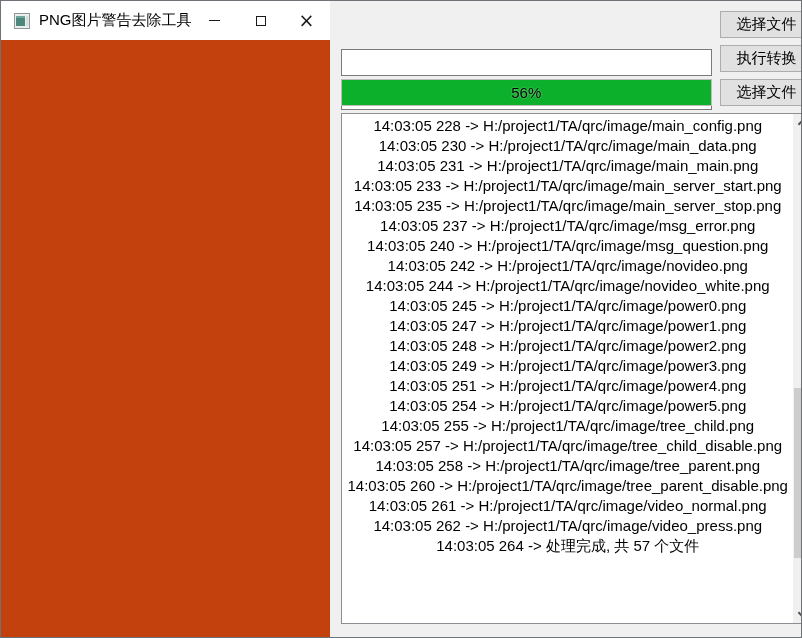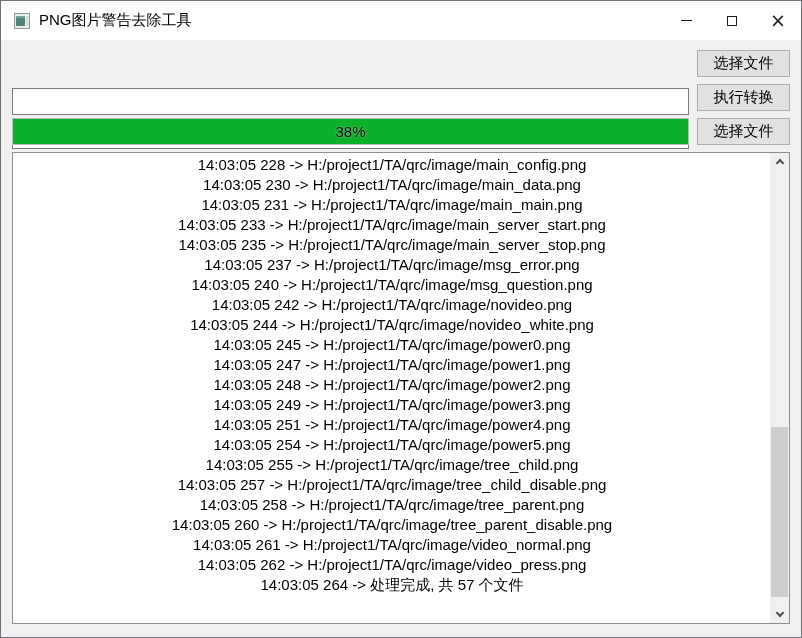--- a/index.html
+++ b/index.html
@@ -2,22 +2,22 @@
 <html><head>
 <meta charset="utf-8">
 <style>
   * { box-sizing: border-box; margin: 0; padding: 0; }
   html, body { background: #ffffff; }
   body { font-family: "Liberation Sans", sans-serif; }
 
   .window {
     width: 802px; height: 638px;
     border: 1px solid #6e7277;
-    background: #f9a8d4;
-    display: flex; flex-direction: column;
+    background: #c2410c;
+    display: flex; flex-direction: row;
     overflow: hidden;
   }
 
   
   .titlebar {
     height: 39px; flex: none;
     background: #ffffff;
     display: flex; align-items: center;
     padding-left: 13px;
   }
@@ -134,21 +134,21 @@
     </div>
 
     <div class="row">
       <input class="textfield" type="text" value="H:/project1/TA/qrc/image" style="">
       <button class="btn">执行转换</button>
     </div>
 
     <div class="row">
       <div class="progress">
         <div class="progress-fill" style="width: 100%; background: rgb(12, 176, 42);"></div>
-        <div class="progress-text">38%</div>
+        <div class="progress-text">56%</div>
       </div>
       <button class="btn">选择文件</button>
     </div>
 
     <div class="logbox">
       <div class="log-lines">
 
       <div class="log-line">14:03:05 228 -&gt; H:/project1/TA/qrc/image/main_config.png</div>
           <div class="log-line">14:03:05 230 -&gt; H:/project1/TA/qrc/image/main_data.png</div>
           <div class="log-line">14:03:05 231 -&gt; H:/project1/TA/qrc/image/main_main.png</div>

